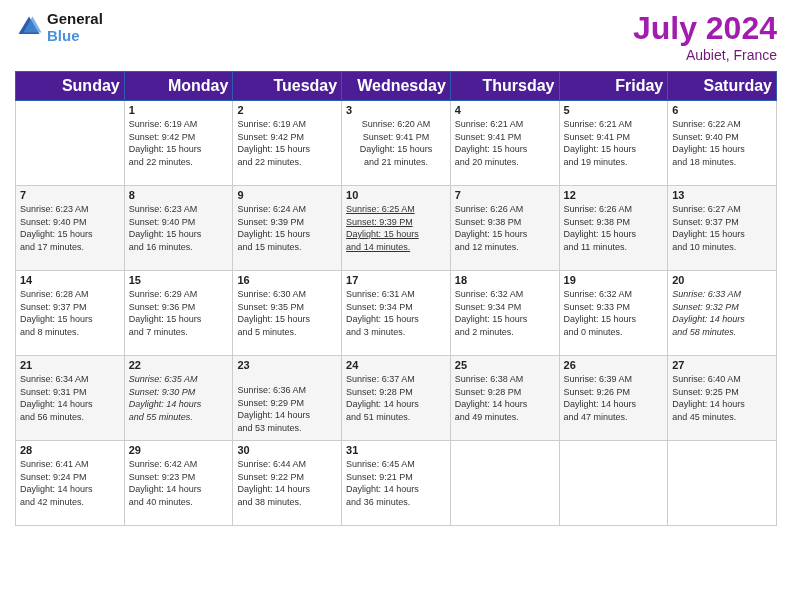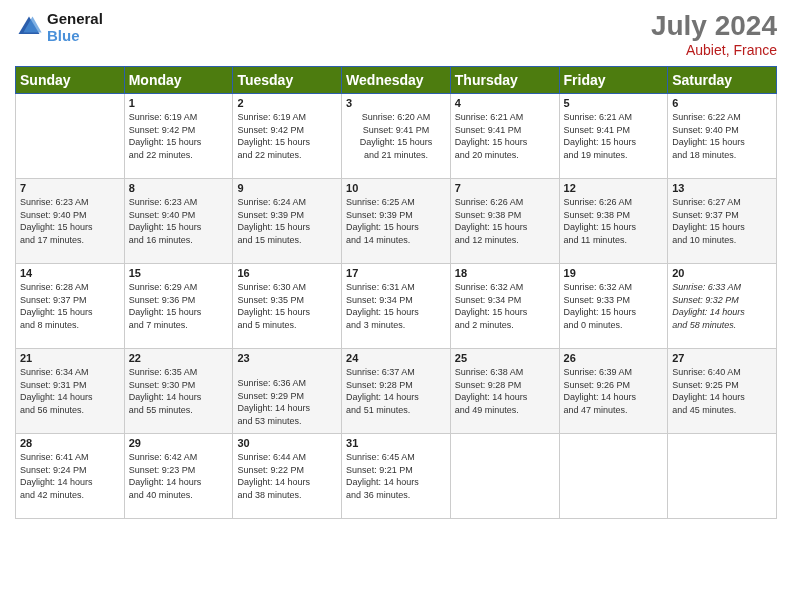--- a/index.html
+++ b/index.html
@@ -27,41 +27,41 @@
       gap: 4px;
     }
     .logo-icon {
       width: 28px;
       height: 28px;
     }
     .title-block {
       text-align: right;
     }
     .month-year {
-      font-size: 28px;
+      font-size: 32px;
       font-weight: bold;
-      color: #737373;
+      color: #a21caf;
       text-align: center;
     }
     .location {
       font-size: 14px;
-      color: #b91c1c;
+      color: #701a75;
     }
     table {
       width: 100%;
       border-collapse: collapse;
       table-layout: fixed;
     }
     thead tr th {
-      background-color: #4d7c0f;
+      background-color: #4c1d95;
       color: #fff;
-      font-size: 14px;
+      font-size: 16px;
       font-weight: bold;
       padding: 5px 4px;
-      text-align: left;
+      text-align: right;
       border: 1px solid #2b5eac;
     }
     tbody tr td {
       border: 1px solid #ccc;
       vertical-align: top;
       padding: 3px 4px;
       font-size: 9.5px;
       color: #222;
       height: 85px;
     }
@@ -182,21 +182,21 @@
           </td>
           <td>
             <span class="day-number">9</span>
             <div class="day-info" style="white-space: pre-line;">Sunrise: 6:24 AM
 Sunset: 9:39 PM
 Daylight: 15 hours
 and 15 minutes.</div>
           </td>
           <td>
             <span class="day-number">10</span>
-            <div class="day-info" style="white-space: pre-line;">Sunrise: 6:25 AM
+            <div class="day-info" style="white-space: pre-line; text-decoration: underline;">Sunrise: 6:25 AM
 Sunset: 9:39 PM
 Daylight: 15 hours
 and 14 minutes.</div>
           </td>
           <td>
             <span class="day-number">7</span>
             <div class="day-info" style="white-space: pre-line;">Sunrise: 6:26 AM
 Sunset: 9:38 PM
 Daylight: 15 hours
 and 12 minutes.</div>
@@ -270,21 +270,21 @@
         <tr>
           <td>
             <span class="day-number">21</span>
             <div class="day-info" style="white-space: pre-line;">Sunrise: 6:34 AM
 Sunset: 9:31 PM
 Daylight: 14 hours
 and 56 minutes.</div>
           </td>
           <td>
             <span class="day-number">22</span>
-            <div class="day-info" style="white-space: pre-line;">Sunrise: 6:35 AM
+            <div class="day-info" style="white-space: pre-line; font-style: italic;">Sunrise: 6:35 AM
 Sunset: 9:30 PM
 Daylight: 14 hours
 and 55 minutes.</div>
           </td>
           <td>
             <span class="day-number">23</span>
             <div class="day-info" style="white-space: pre-line; margin-top: 13px;">Sunrise: 6:36 AM
 Sunset: 9:29 PM
 Daylight: 14 hours
 and 53 minutes.</div>

